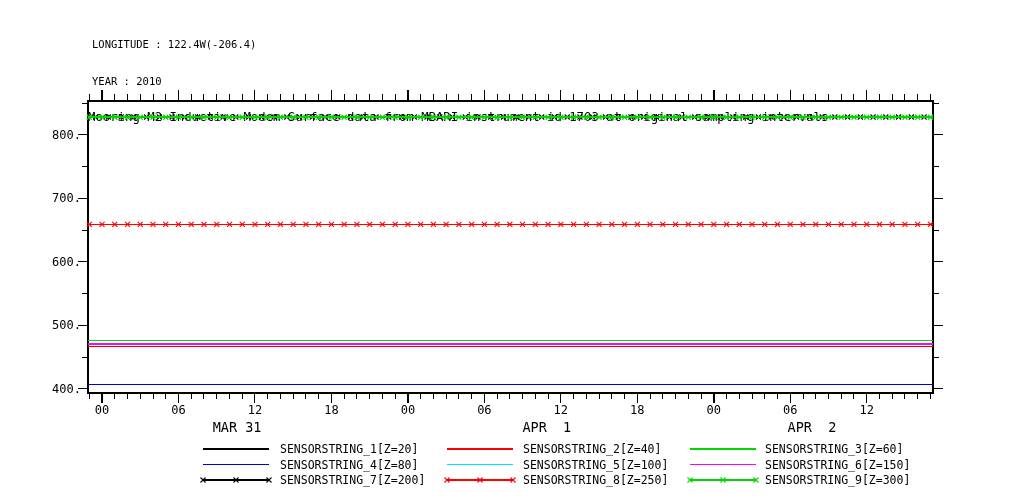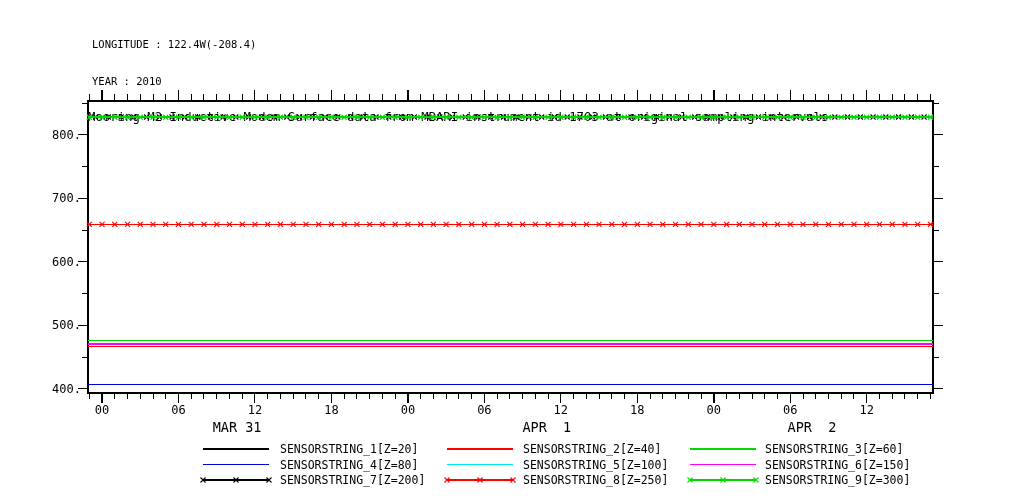--- a/index.html
+++ b/index.html
@@ -10,21 +10,21 @@
               font-size:12.3px;white-space:pre;margin-top:44px;}
   svg{position:absolute;left:0;top:0;}
   svg text{white-space:pre;fill:#000;}
 </style>
 </head>
 <body>
 
 <div class="figure">
 
   <div class="hdr">
-    <div>LONGITUDE : 122.4W(-208.4)</div>
+    <div>LONGITUDE : 122.4W(-206.4)</div>
     <div>YEAR : 2010</div>
   </div>
 
   <div class="plot-title">Mooring M2 Inductive Modem—Surface data from MBARI instrument id 1703 at original sampling intervals</div>
 
   <svg id="plot-svg" width="1009" height="504" viewBox="0 0 1009 504" xmlns="http://www.w3.org/2000/svg">
       <rect x="88" y="101" width="845" height="292" fill="none" stroke="#000" stroke-width="1.2" shape-rendering="crispEdges"></rect>
       <line x1="89.27450980392157" y1="393" x2="89.27450980392157" y2="399" stroke="#000" stroke-width="1" shape-rendering="crispEdges"></line>
       <line x1="89.27450980392157" y1="101" x2="89.27450980392157" y2="94" stroke="#000" stroke-width="1" shape-rendering="crispEdges"></line>
       <line x1="102.01960784313725" y1="393" x2="102.01960784313725" y2="403" stroke="#000" stroke-width="2.4" shape-rendering="crispEdges"></line>

